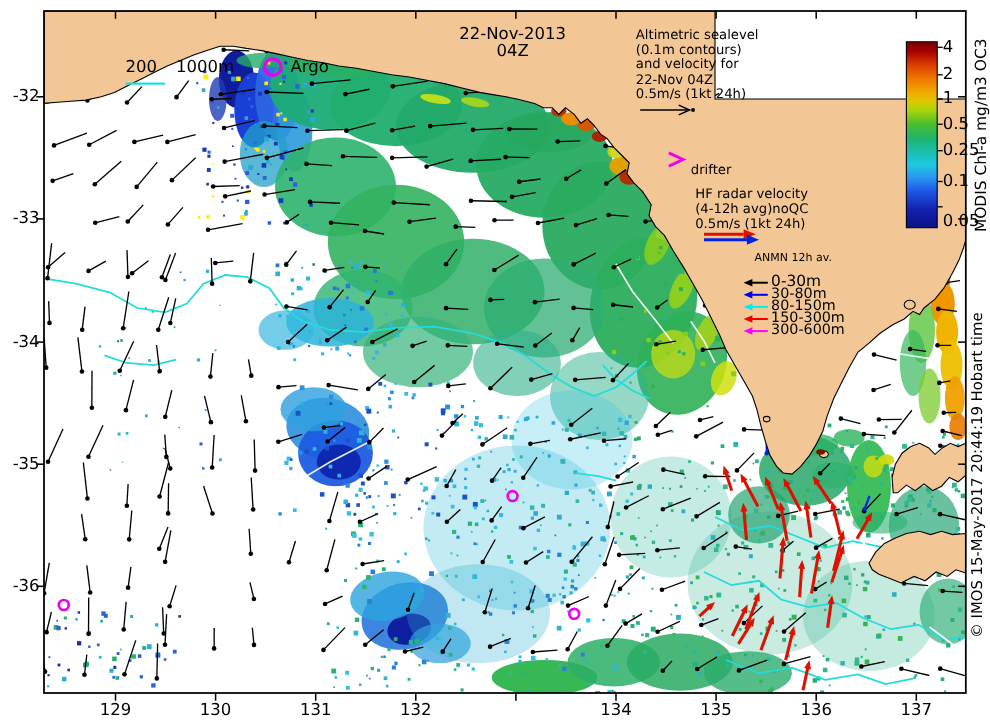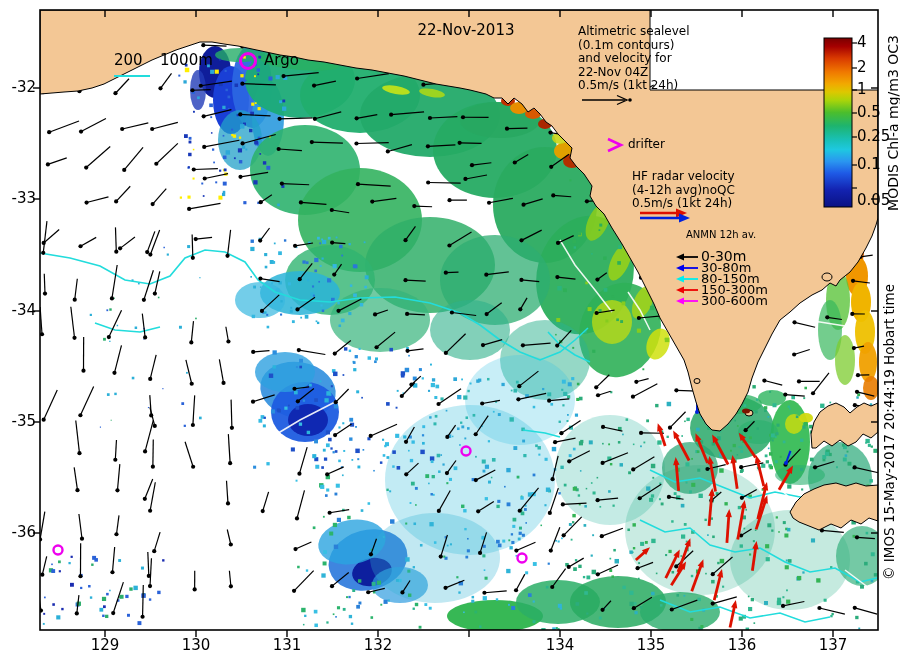--- a/index.html
+++ b/index.html
@@ -1832,35 +1832,36 @@
         <line x1="698" y1="301" x2="682" y2="301" stroke="#ff00ff" stroke-width="1.8"></line>
         <polygon points="676,301 684,297.6 684,304.4" fill="#ff00ff"></polygon>
       </g>
       <circle cx="58" cy="550" r="4.5" fill="none" stroke="#ee00ee" stroke-width="2.4"></circle>
       <circle cx="466" cy="451" r="4.5" fill="none" stroke="#ee00ee" stroke-width="2.4"></circle>
       <circle cx="522" cy="558" r="4.5" fill="none" stroke="#ee00ee" stroke-width="2.4"></circle>
     </svg>
 
 <div class="abs t15 ctr" style="left:386px;top:22px;width:160px;">
   <div>22-Nov-2013</div>
+  <div>04Z</div>
 </div>
 
 <div class="abs t15" style="left:114px;top:52px;">200</div>
 <div class="abs t15" style="left:160px;top:52px;">1000m</div>
 <div class="abs t15" style="left:264px;top:52px;">Argo</div>
 
 <div class="abs t12" style="left:578px;top:25px;" id="alti-box">
       <div class="t12" style="">Altimetric sealevel</div>
       <div class="t12" style="">(0.1m contours)</div>
       <div class="t12" style="">and velocity for</div>
       <div class="t12" style="">22-Nov 04Z</div>
       <div class="t12" style="">0.5m/s (1kt 24h)</div>
     </div>
 
-<div class="abs t12" style="left:628px;top:138px;">drifter</div>
+<div class="abs t12" style="left:628px;top:148px;">drifter</div>
 
 <div class="abs t12" style="left:632px;top:170px;" id="hf-box">
       <div class="t12" style="">HF radar velocity</div>
       <div class="t12" style="">(4-12h avg)noQC</div>
       <div class="t12" style="">0.5m/s (1kt 24h)</div>
     </div>
 
 <div class="abs t12" style="left:686px;top:228px;font-size:10px;">ANMN 12h av.</div>
 <div id="anmn-box">
       <div class="abs t12" style="left:701px;top:250px;font-size:14px;">0-30m</div>

